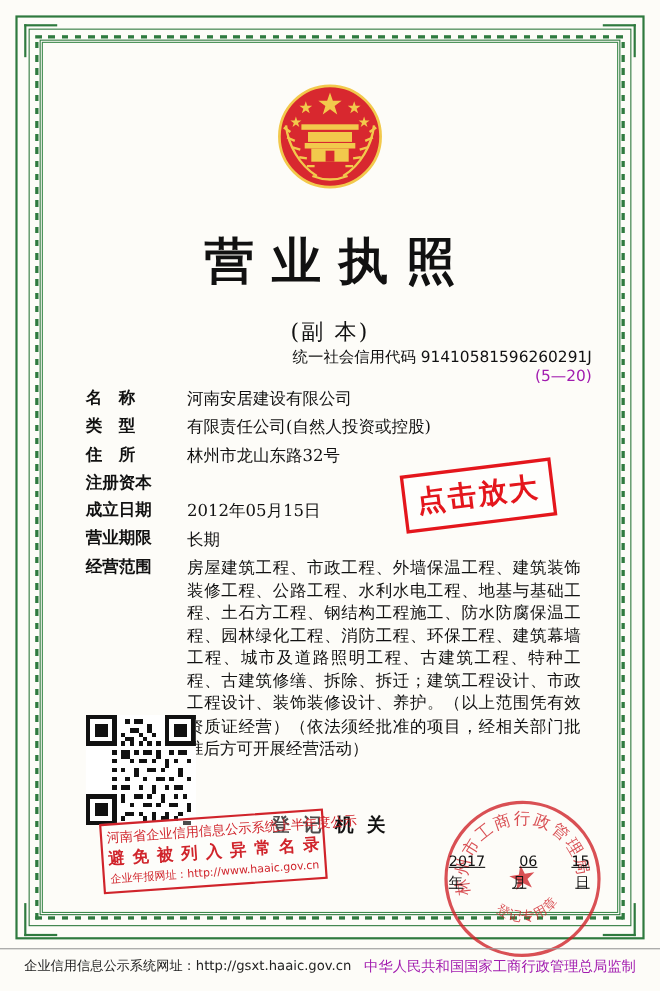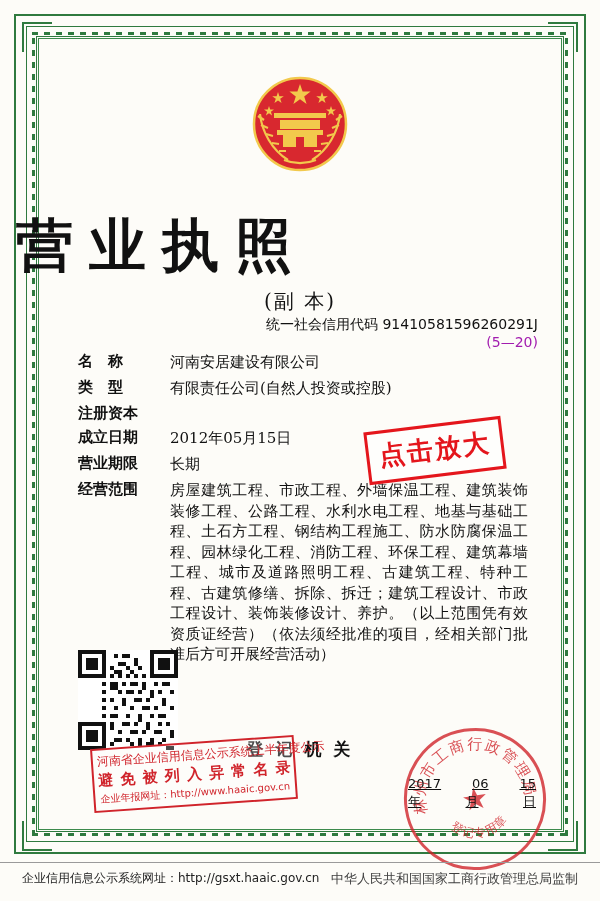--- a/index.html
+++ b/index.html
@@ -78,23 +78,24 @@
     top: 68px;
     width: 112px;
     height: 112px;
   }
 
   
   .title {
     position: absolute;
     top: 208px;
     left: 0; right: 0;
+    text-align: center;
     font-family: "DejaVu Serif", serif;
     font-weight: bold;
-    font-size: 57px;
+    font-size: 45px;
     letter-spacing: 16px;
     text-indent: 16px;
     color: #111;
   }
   .subtitle {
     position: absolute;
     top: 288px;
     left: 0; right: 0;
     text-align: center;
     font-family: "DejaVu Serif", serif;
@@ -288,21 +289,21 @@
     top: 7px;
     font-size: 12px;
     color: #222;
     font-family: "DejaVu Sans", sans-serif;
   }
   .footer .right {
     position: absolute;
     right: 22px;
     top: 7px;
     font-size: 13px;
-    color: #404040;
+    color: #a21caf;
     font-family: "DejaVu Serif", serif;
   }
 </style>
 </head>
 <body>
 
 <div class="page">
 
   <div class="border-outer"></div>
   <div class="border-band"></div>
@@ -354,20 +355,24 @@
     <div class="row">
       <div class="label">名　称</div>
       <div class="value">河南安居建设有限公司</div>
     </div>
 
     <div class="row">
       <div class="label">类　型</div>
       <div class="value">有限责任公司(自然人投资或控股)</div>
     </div>
 
+    <div class="row">
+      <div class="label">住　所</div>
+      <div class="value">林州市龙山东路32号</div>
+    </div>
 
 
     <div class="row">
       <div class="label">注册资本</div>
     </div>
 
     <div class="row">
       <div class="label">成立日期</div>
       <div class="value">2012年05月15日</div>
     </div>

